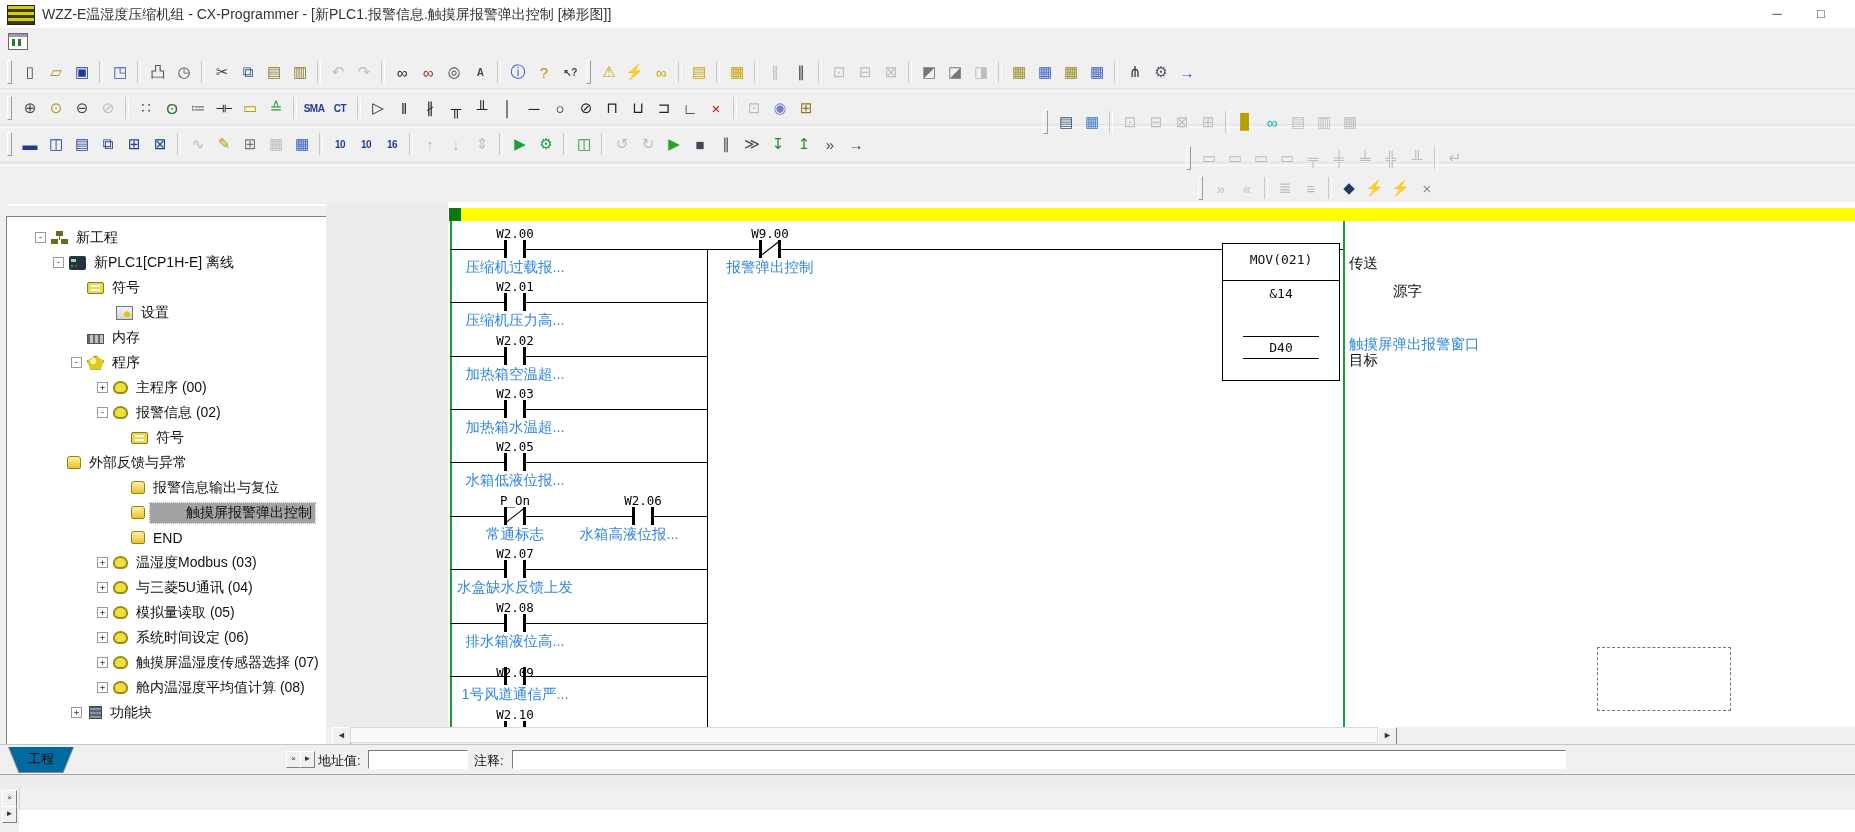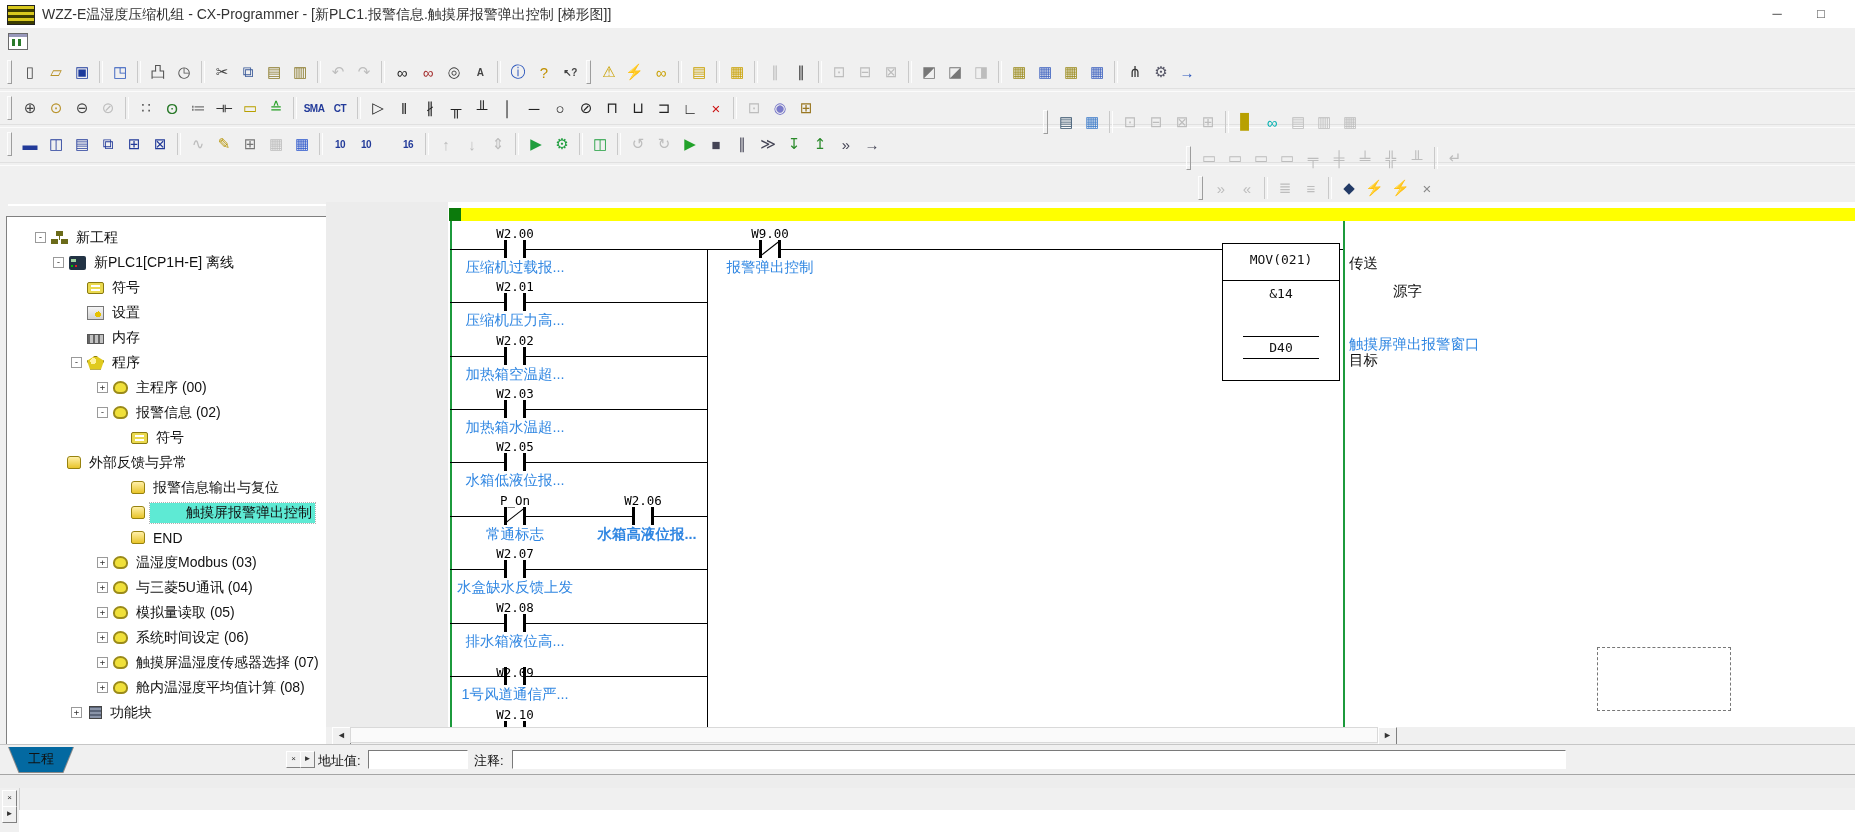--- a/index.html
+++ b/index.html
@@ -41,21 +41,21 @@
      border-top:2px solid #fff;border-bottom:2px solid #a8a8a8;
      box-shadow:0 5px 0 -3px #fff,0 7px 0 -3px #a8a8a8;}
   #tree-view{position:absolute;left:0;top:14px;width:324px;height:528px;background:#fff;
      border:1px solid;border-color:#808080 #fff #fff #808080;overflow:hidden;}
   #tree-body{position:absolute;left:0;top:8px;width:100%;}
   .trowi{height:25px;display:flex;align-items:center;font-size:14px;white-space:nowrap;}
   .slot{width:16px;flex:none;display:flex;align-items:center;}
   .ebox{width:11px;height:11px;box-sizing:border-box;border:1px solid #9a9a9a;background:#fff;
         font:9px/9px "DejaVu Sans Mono",monospace;text-align:center;color:#333;}
   .tlabel{padding:1px 3px;}
-  .tlabel.sel{background:#5eead4;outline:1px dotted #b0b0b0;padding-left:36px;}
+  .tlabel.sel{background:#a3a3a3;outline:1px dotted #b0b0b0;padding-left:36px;}
   .ic{width:17px;height:14px;margin-right:5px;flex:none;box-sizing:border-box;}
   .ic-project{background:linear-gradient(#6b6b1a,#6b6b1a) 5px 0/7px 5px no-repeat,
               linear-gradient(#6b6b1a,#6b6b1a) 0 8px/7px 5px no-repeat,
               linear-gradient(#6b6b1a,#6b6b1a) 10px 8px/7px 5px no-repeat,
               linear-gradient(#6b6b1a,#6b6b1a) 8px 4px/1px 5px no-repeat;}
   .ic-plc{background:linear-gradient(#9fd49f,#9fd49f) 2px 3px/5px 3px no-repeat,
           linear-gradient(#00bb00,#00bb00) 2px 9px/2px 2px no-repeat,
           linear-gradient(#dd2222,#dd2222) 6px 9px/2px 2px no-repeat,#223344;border-radius:2px;}
   .ic-symbols{height:12px;margin-top:1px;background:linear-gradient(#fff,#fff) 3px 2px/9px 2px no-repeat,
           linear-gradient(#fff,#fff) 3px 6px/9px 2px no-repeat,#ead94e;border:1px solid #8a7a10;border-radius:2px;}
@@ -263,21 +263,21 @@
         <div class="tbtn" style="color: rgb(34, 58, 153);">⊠</div>
         <div class="tsep"></div>
         <div class="tbtn dim">∿</div>
         <div class="tbtn" style="color: rgb(184, 150, 10);">✎</div>
         <div class="tbtn" style="color: rgb(119, 119, 119);">⊞</div>
         <div class="tbtn dim">▦</div>
         <div class="tbtn" style="color: rgb(42, 85, 204);">▦</div>
         <div class="tsep"></div>
         <div class="tbtn sm" style="color: rgb(34, 58, 153);">10</div>
         <div class="tbtn sm" style="color: rgb(34, 58, 153);">10</div>
-        <div class="tbtn sm" style="color: rgb(34, 58, 153); margin-left: 16px;">16</div>
+        <div class="tbtn sm" style="color: rgb(34, 58, 153);">16</div>
         <div class="tsep"></div>
         <div class="tbtn dim">↑</div>
         <div class="tbtn dim">↓</div>
         <div class="tbtn dim">⇕</div>
         <div class="tsep"></div>
         <div class="tbtn" style="color: rgb(31, 158, 62);">▶</div>
         <div class="tbtn" style="color: rgb(31, 158, 62);">⚙</div>
         <div class="tsep"></div>
         <div class="tbtn" style="color: rgb(31, 158, 62);">◫</div>
         <div class="tsep"></div>
@@ -339,21 +339,21 @@
                 <div class="ebox">-</div>
               </div>
               <div class="ic ic-plc"></div>
               <div class="tlabel">新PLC1[CP1H-E] 离线</div>
             </div>
             <div class="trowi" style="padding-left: 64px;">
               <div class="slot"></div>
               <div class="ic ic-symbols"></div>
               <div class="tlabel">符号</div>
             </div>
-            <div class="trowi" style="padding-left: 64px;">
+            <div class="trowi" style="padding-left: 93px;">
               <div class="slot"></div>
               <div class="ic ic-settings"></div>
               <div class="tlabel">设置</div>
             </div>
             <div class="trowi" style="padding-left: 64px;">
               <div class="slot"></div>
               <div class="ic ic-memory"></div>
               <div class="tlabel">内存</div>
             </div>
             <div class="trowi" style="padding-left: 64px;">
@@ -512,21 +512,21 @@
               <div class="slash"></div>
             </div>
             <div class="addr" style="left: 67px; top: 291px;">P_On</div>
             <div class="lcomment" style="left: 67px; top: 323px;">常通标志</div>
             <div class="contact" style="left: 184px; top: 305px;">
               <div class="gapcover"></div>
               <div class="cbar" style="left: 0px;"></div>
               <div class="cbar" style="left: 19px;"></div>
             </div>
             <div class="addr" style="left: 195px; top: 291px;">W2.06</div>
-            <div class="lcomment" style="left: 199px; top: 323px; font-weight: bold;">水箱高液位报...</div>
+            <div class="lcomment" style="left: 181px; top: 323px;">水箱高液位报...</div>
             <div class="wire" style="left: 2px; top: 367px; width: 257px;"></div>
             <div class="contact" style="left: 56px; top: 358px;">
               <div class="gapcover"></div>
               <div class="cbar" style="left: 0px;"></div>
               <div class="cbar" style="left: 19px;"></div>
             </div>
             <div class="addr" style="left: 67px; top: 344px;">W2.07</div>
             <div class="lcomment" style="left: 67px; top: 376px;">水盒缺水反馈上发</div>
             <div class="wire" style="left: 2px; top: 421px; width: 257px;"></div>
             <div class="contact" style="left: 56px; top: 412px;">

